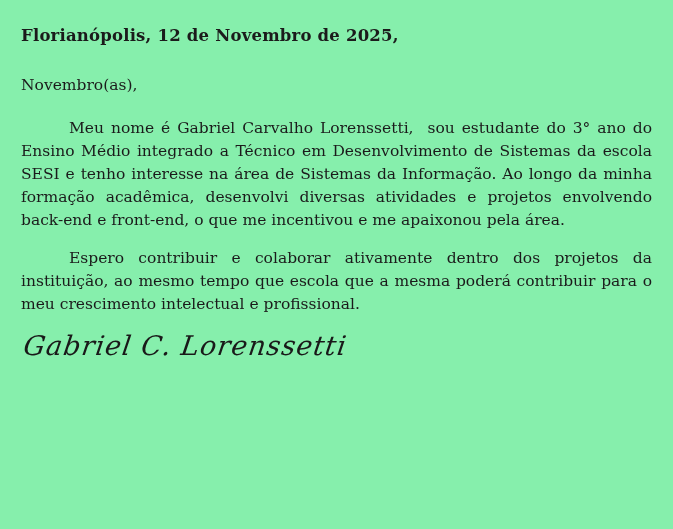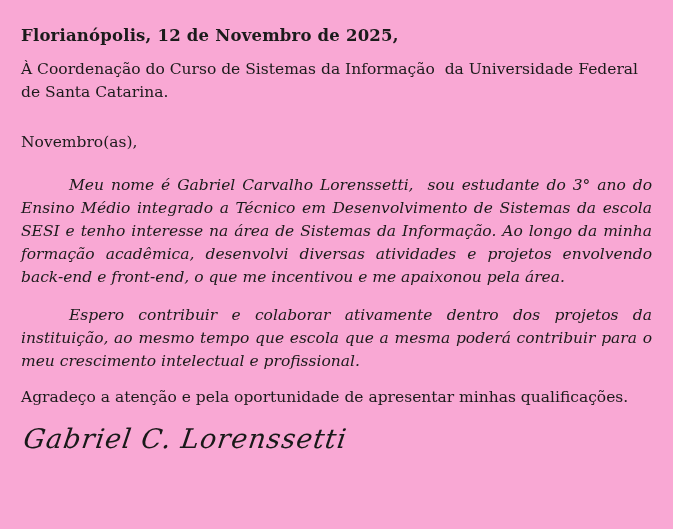--- a/index.html
+++ b/index.html
@@ -4,21 +4,21 @@
 <style>
   html, body {
     margin: 0;
     padding: 0;
     background: #ffffff;
   }
   .page {
     position: relative;
     width: 673px;
     height: 529px;
-    background: #f9a8d4;
+    background: #86efac;
     box-sizing: border-box;
     padding: 24px 21px 0 21px;
     overflow: hidden;
     font-family: "DejaVu Serif", "Liberation Serif", serif;
     font-size: 15.5px;
     line-height: 23px;
     color: #1b1b1b;
   }
   .page p {
     margin: 0;
@@ -32,21 +32,20 @@
   .recipient {
     margin-top: 11px !important;
     text-align: left;
   }
   .salutation {
     margin-top: 27px !important;
   }
   .body-par {
     text-align: justify;
     text-indent: 48px;
-    font-style: italic;
   }
   .par-1 { margin-top: 20px !important; }
   .par-2 { margin-top: 15px !important; }
   .thanks { margin-top: 13px !important; }
   .signoff { margin-top: 22px !important; }
   .signature {
     margin-top: 10px;
     font-family: "DejaVu Serif", serif;
     font-style: italic;
     font-size: 27px;
@@ -56,25 +55,23 @@
     transform-origin: left bottom;
     color: #191919;
   }
 </style>
 </head>
 <body>
 
 <div class="page">
   <p class="date-line">Florianópolis, 12 de Novembro de 2025,</p>
 
-  <p class="recipient">À Coordenação do Curso de Sistemas da Informação  da Universidade Federal de Santa Catarina.</p>
 
   <p class="salutation">Novembro(as),</p>
 
   <p class="body-par par-1">Meu nome é Gabriel Carvalho Lorenssetti,  sou estudante do 3° ano do Ensino Médio integrado a Técnico em Desenvolvimento de Sistemas da escola SESI e tenho interesse na área de Sistemas da Informação. Ao longo da minha formação acadêmica, desenvolvi diversas atividades e projetos envolvendo back-end e front-end, o que me incentivou e me apaixonou pela área.</p>
 
   <p class="body-par par-2">Espero contribuir e colaborar ativamente dentro dos projetos da instituição, ao mesmo tempo que escola que a mesma poderá contribuir para o meu crescimento intelectual e profissional.</p>
 
-  <p class="thanks">Agradeço a atenção e pela oportunidade de apresentar minhas qualificações.</p>
 
 
   <div class="signature">Gabriel C. Lorenssetti</div>
 </div>
 
 </body></html>

